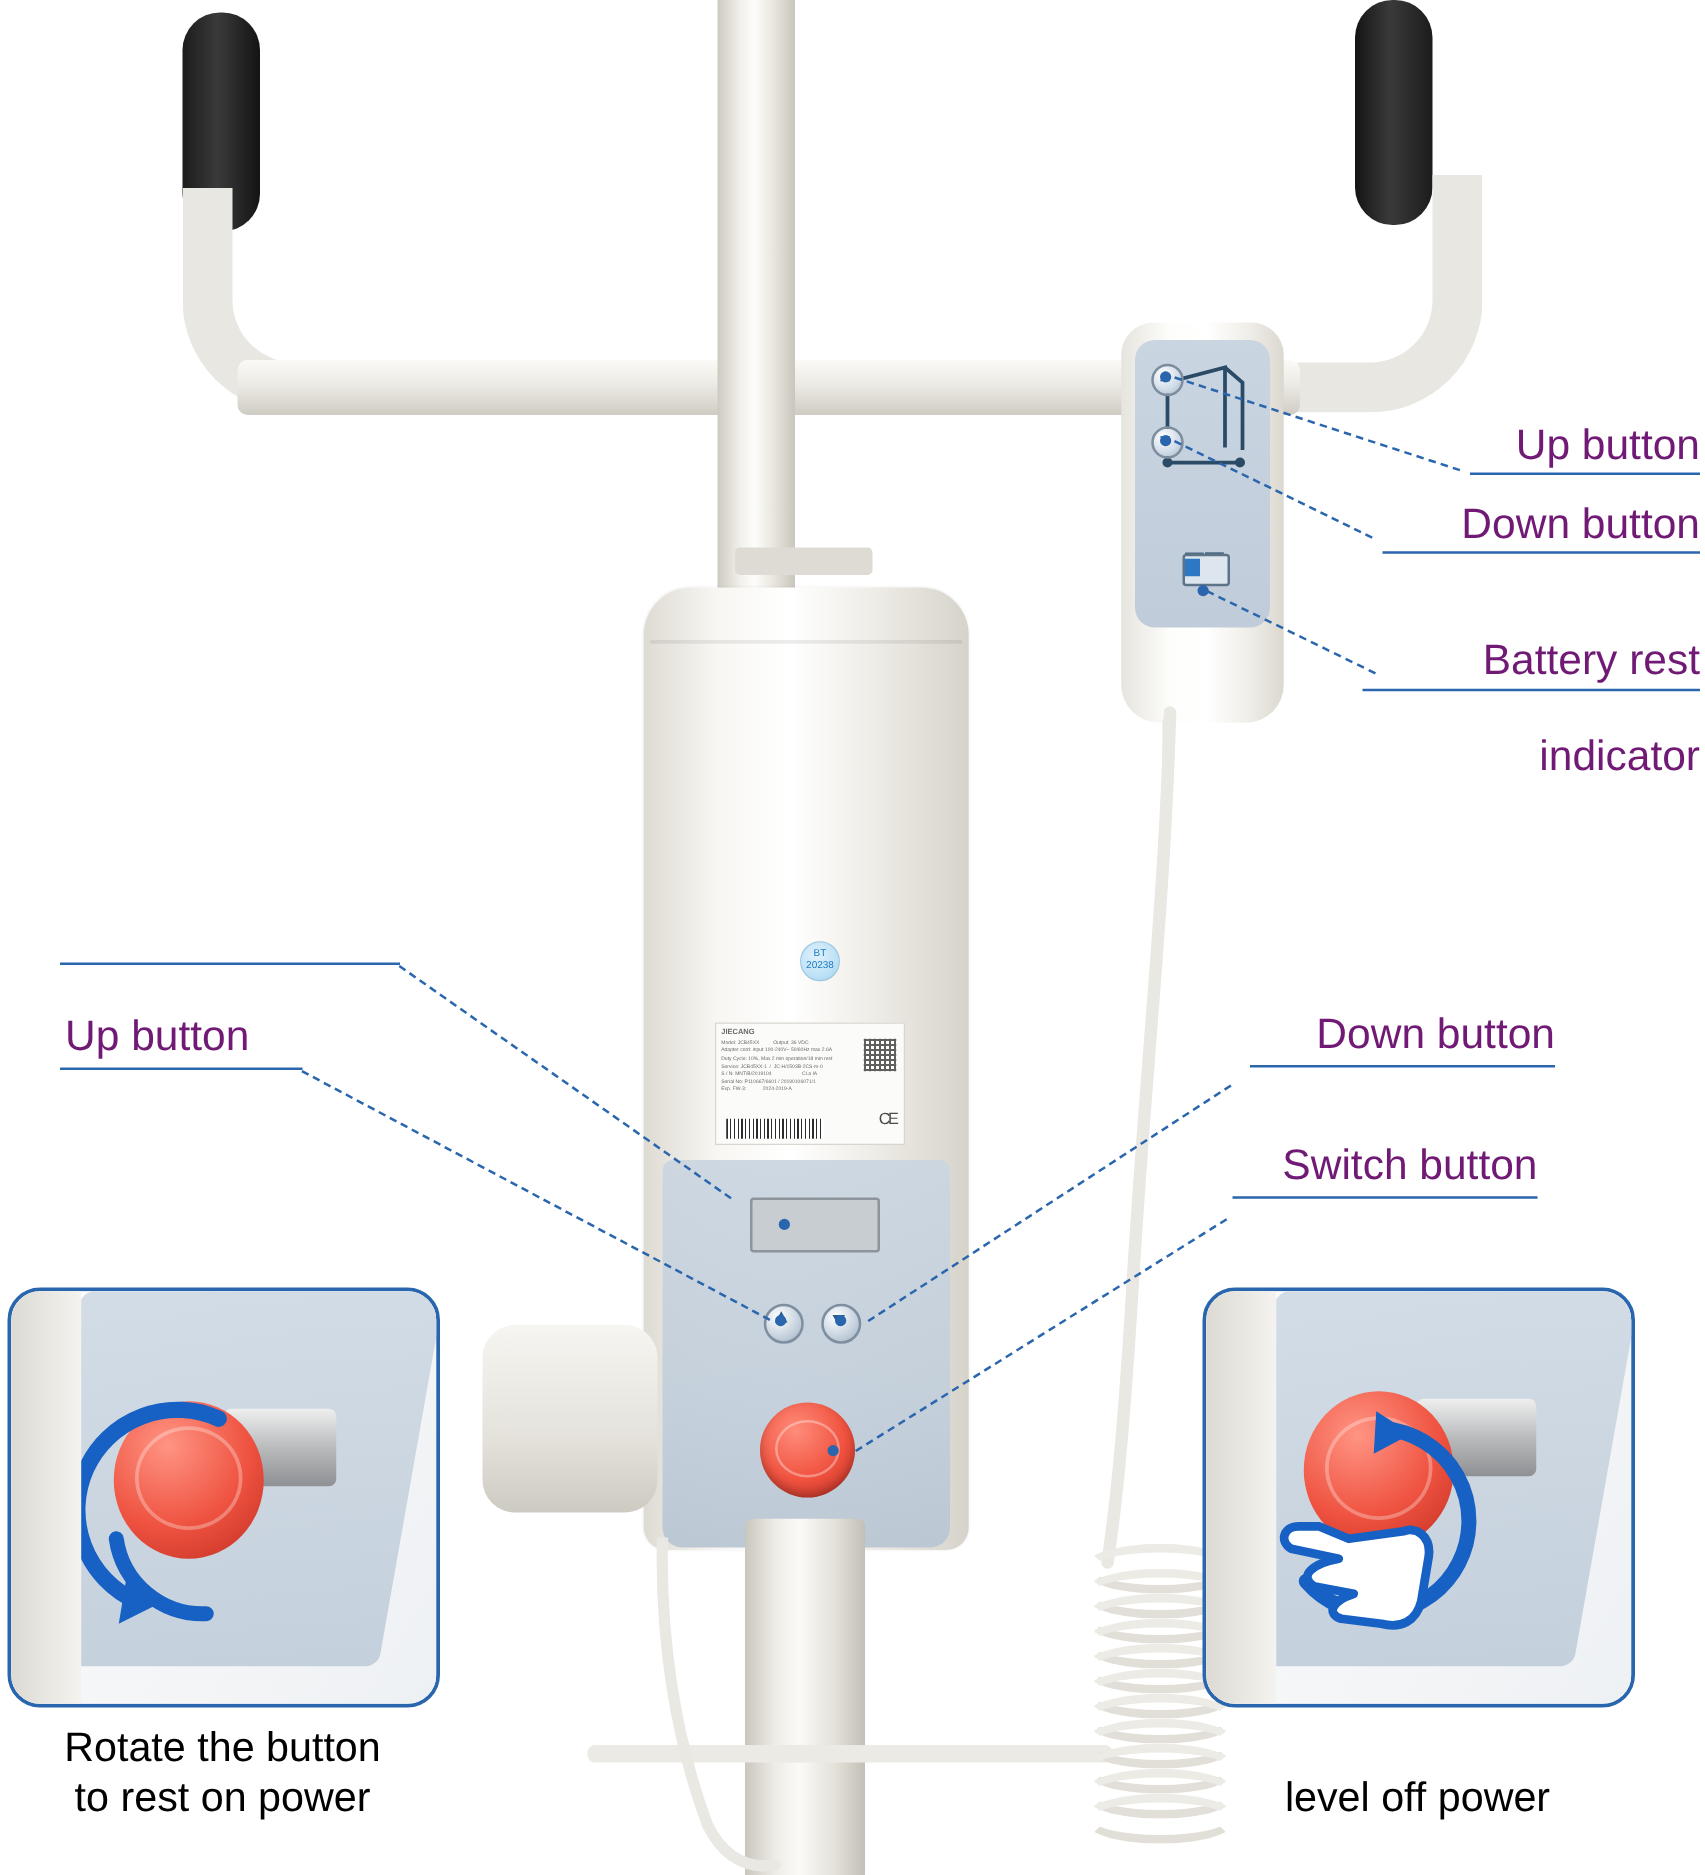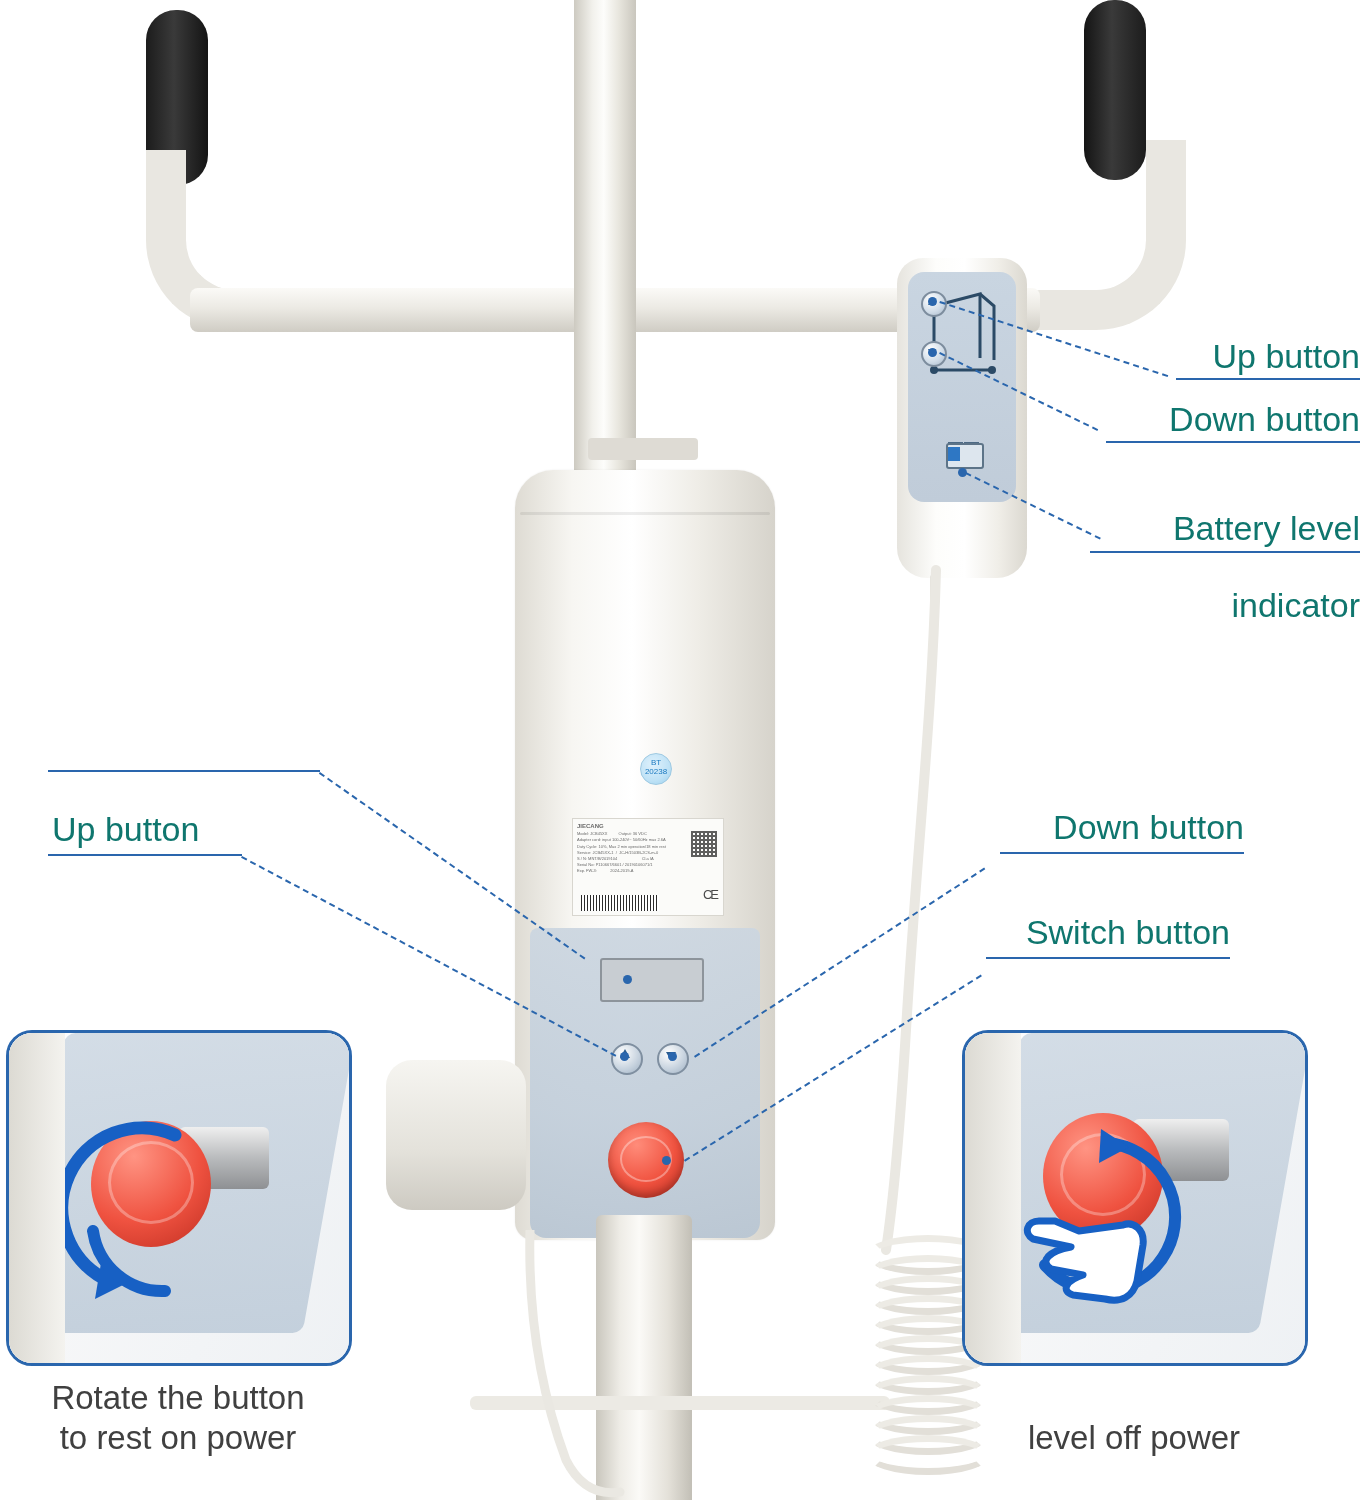--- a/index.html
+++ b/index.html
@@ -12,21 +12,21 @@
   }
   #page {
     position: relative;
     width: 1364px;
     height: 1500px;
     background: #ffffff;
     overflow: hidden;
   }
   .label {
     position: absolute;
-    color: #0f766e;
+    color: #701a75;
     font-size: 34px;
     line-height: 1.14;
     white-space: pre;
   }
   .label.right {
     text-align: right;
   }
   .underline {
     position: absolute;
     border-bottom: 2px solid #2a66ad;
@@ -221,21 +221,21 @@
     content:""; position:absolute; left:14%; top:16%; right:14%; bottom:18%;
     border-radius:50%; border:3px solid rgba(255,255,255,.3);
   }
   .inset-shaft {
     position:absolute;
     background: linear-gradient(180deg,#efefef,#b9bbbd 50%,#8e9093);
     border-radius:6px;
   }
   .caption {
     position:absolute;
-    color:#404040;
+    color:#000000;
     font-size:33px;
     line-height:1.2;
     text-align:center;
   }
 </style>
 </head>
 <body>
 
 <div id="page">
 
@@ -343,21 +343,21 @@
   <div class="underline" style="left:1176px;top:378px;width:184px;"></div>
   <div class="dashline" style="left:940px;top:301px;width:240px;transform:rotate(18deg);"></div>
   <div class="dot" style="left:928px;top:297px;"></div>
 
   <div class="label right" style="left:1010px;top:400px;width:350px;">Down button</div>
   <div class="underline" style="left:1106px;top:441px;width:254px;"></div>
   <div class="dashline" style="left:940px;top:352px;width:176px;transform:rotate(26deg);"></div>
   <div class="dot" style="left:928px;top:348px;"></div>
 
   <div class="label right" style="left:1000px;top:470px;width:360px;">
-    <span>Battery level</span><br>
+    <span>Battery rest</span><br>
     <span>indicator</span>
   </div>
   <div class="underline" style="left:1090px;top:551px;width:270px;"></div>
   <div class="dashline" style="left:966px;top:472px;width:150px;transform:rotate(26deg);"></div>
   <div class="dot" style="left:958px;top:468px;"></div>
 
   <div class="underline" style="left:48px;top:770px;width:272px;"></div>
   <div class="dashline" style="left:320px;top:772px;width:324px;transform:rotate(35deg);"></div>
   <div class="dot" style="left:623px;top:975px;"></div>
 

